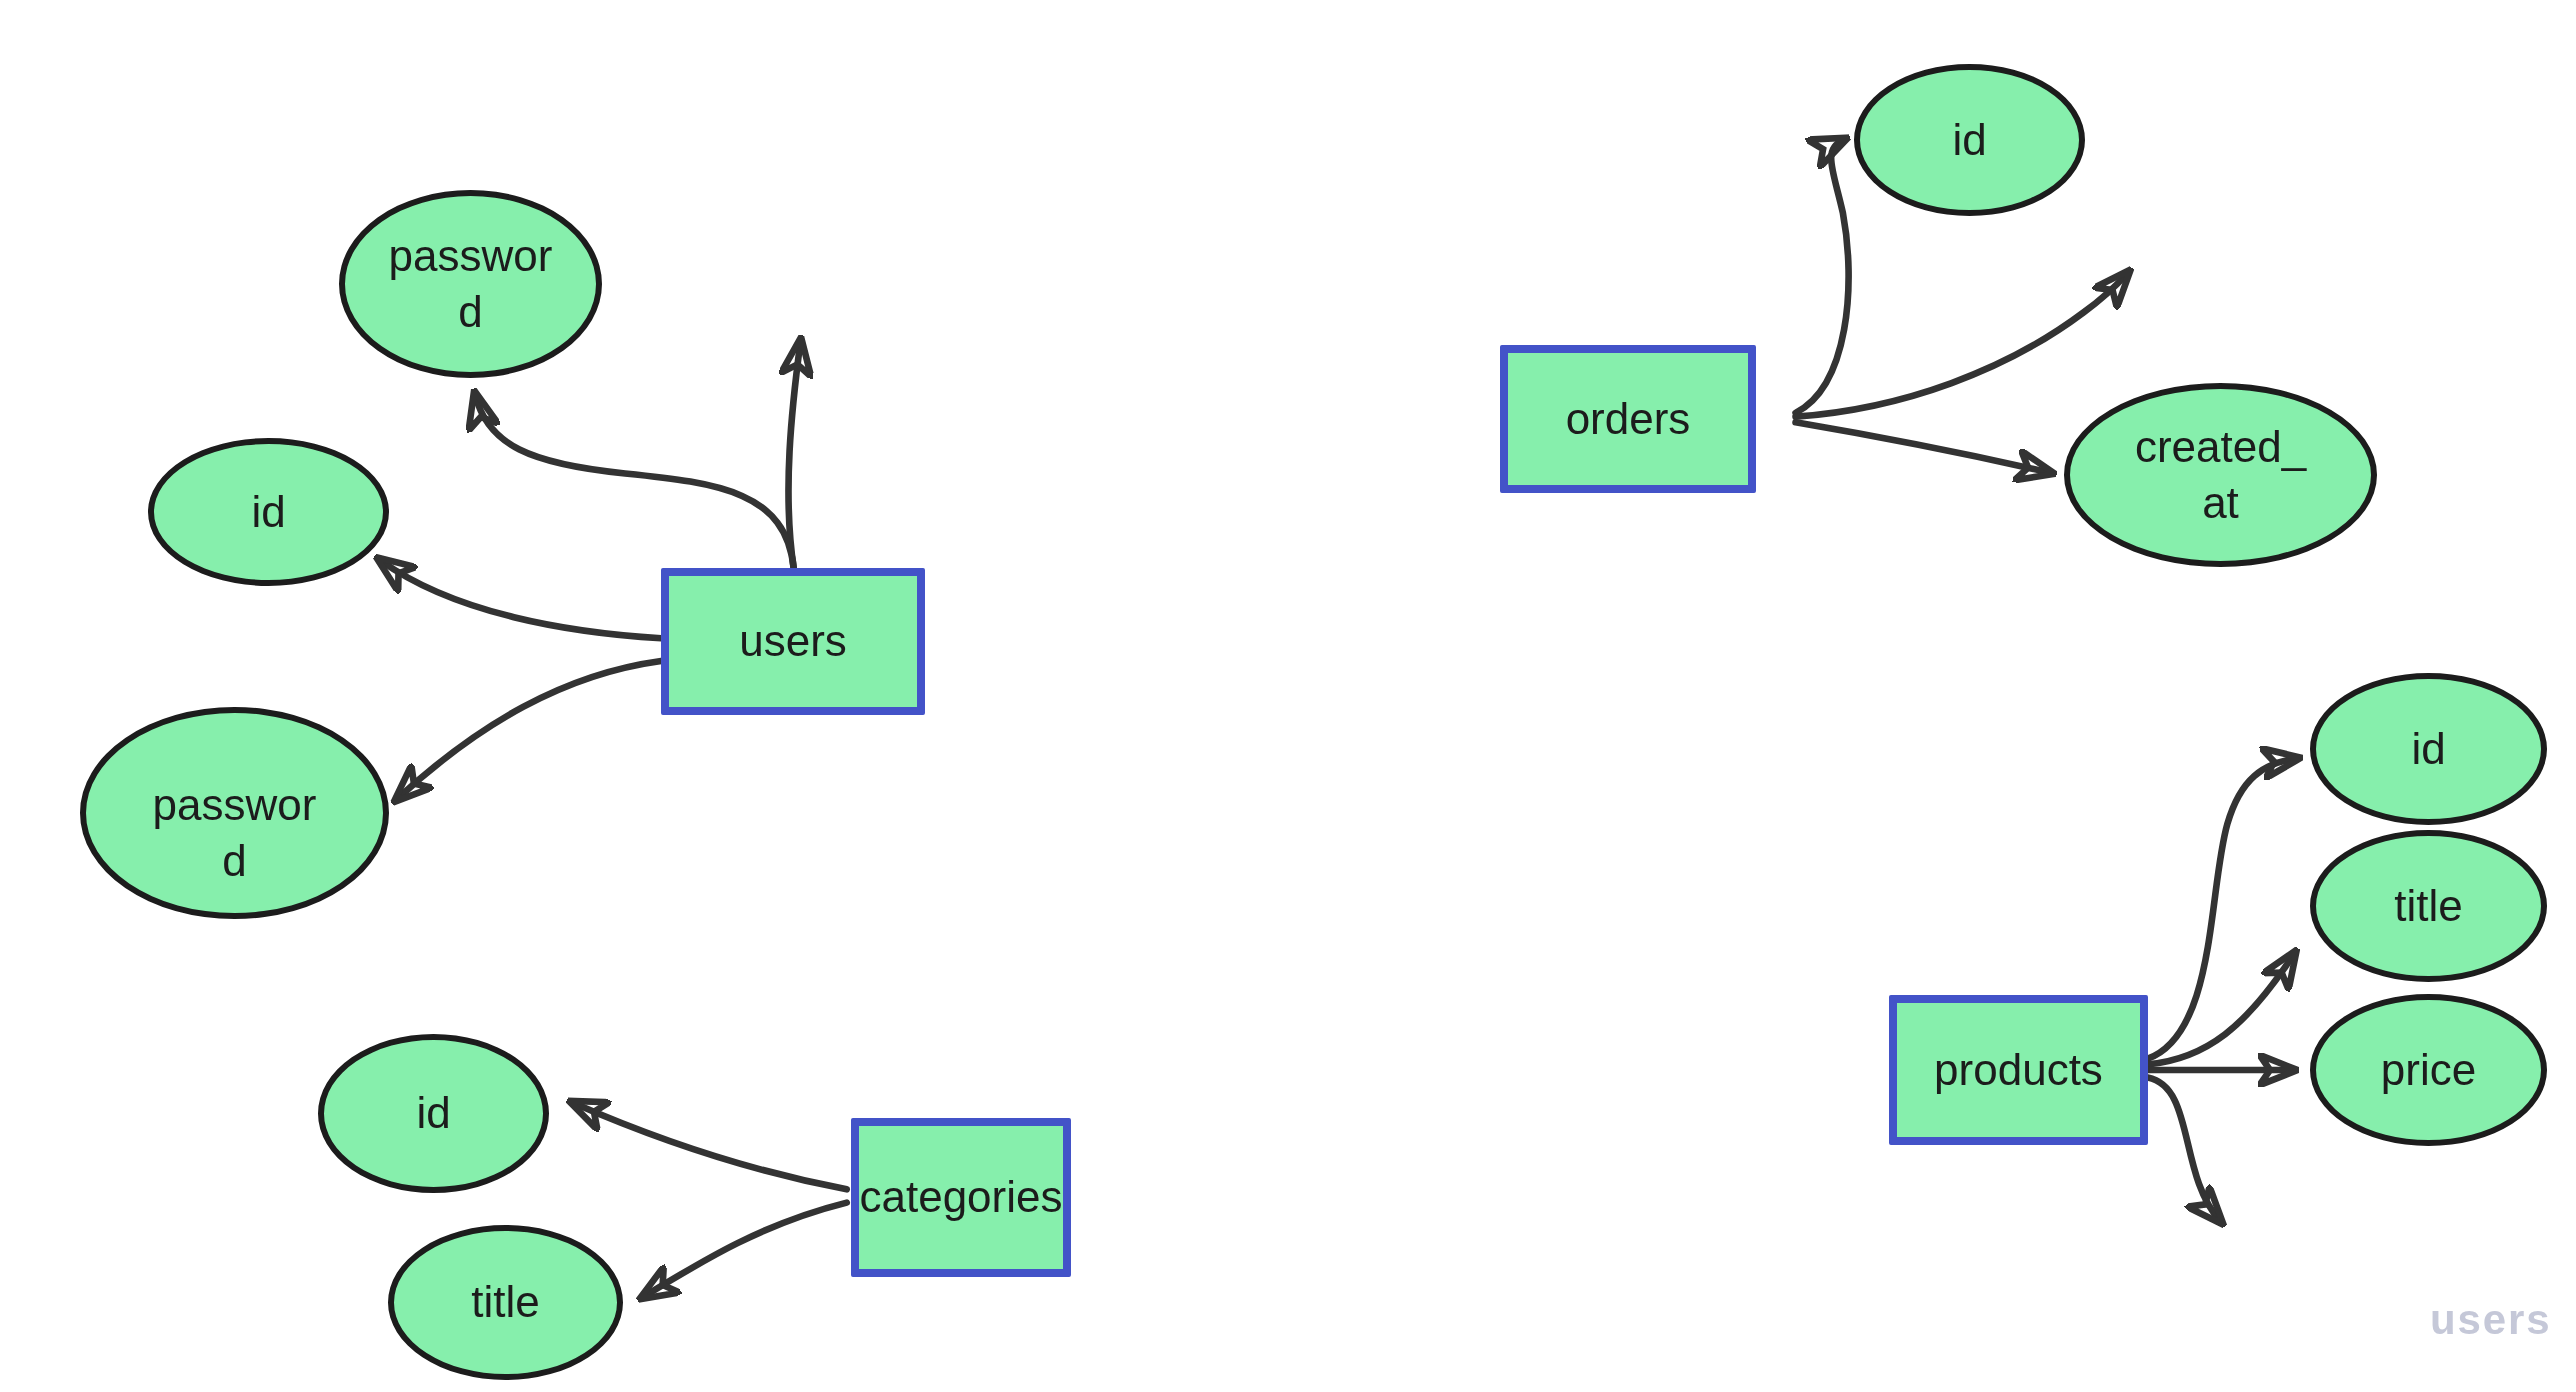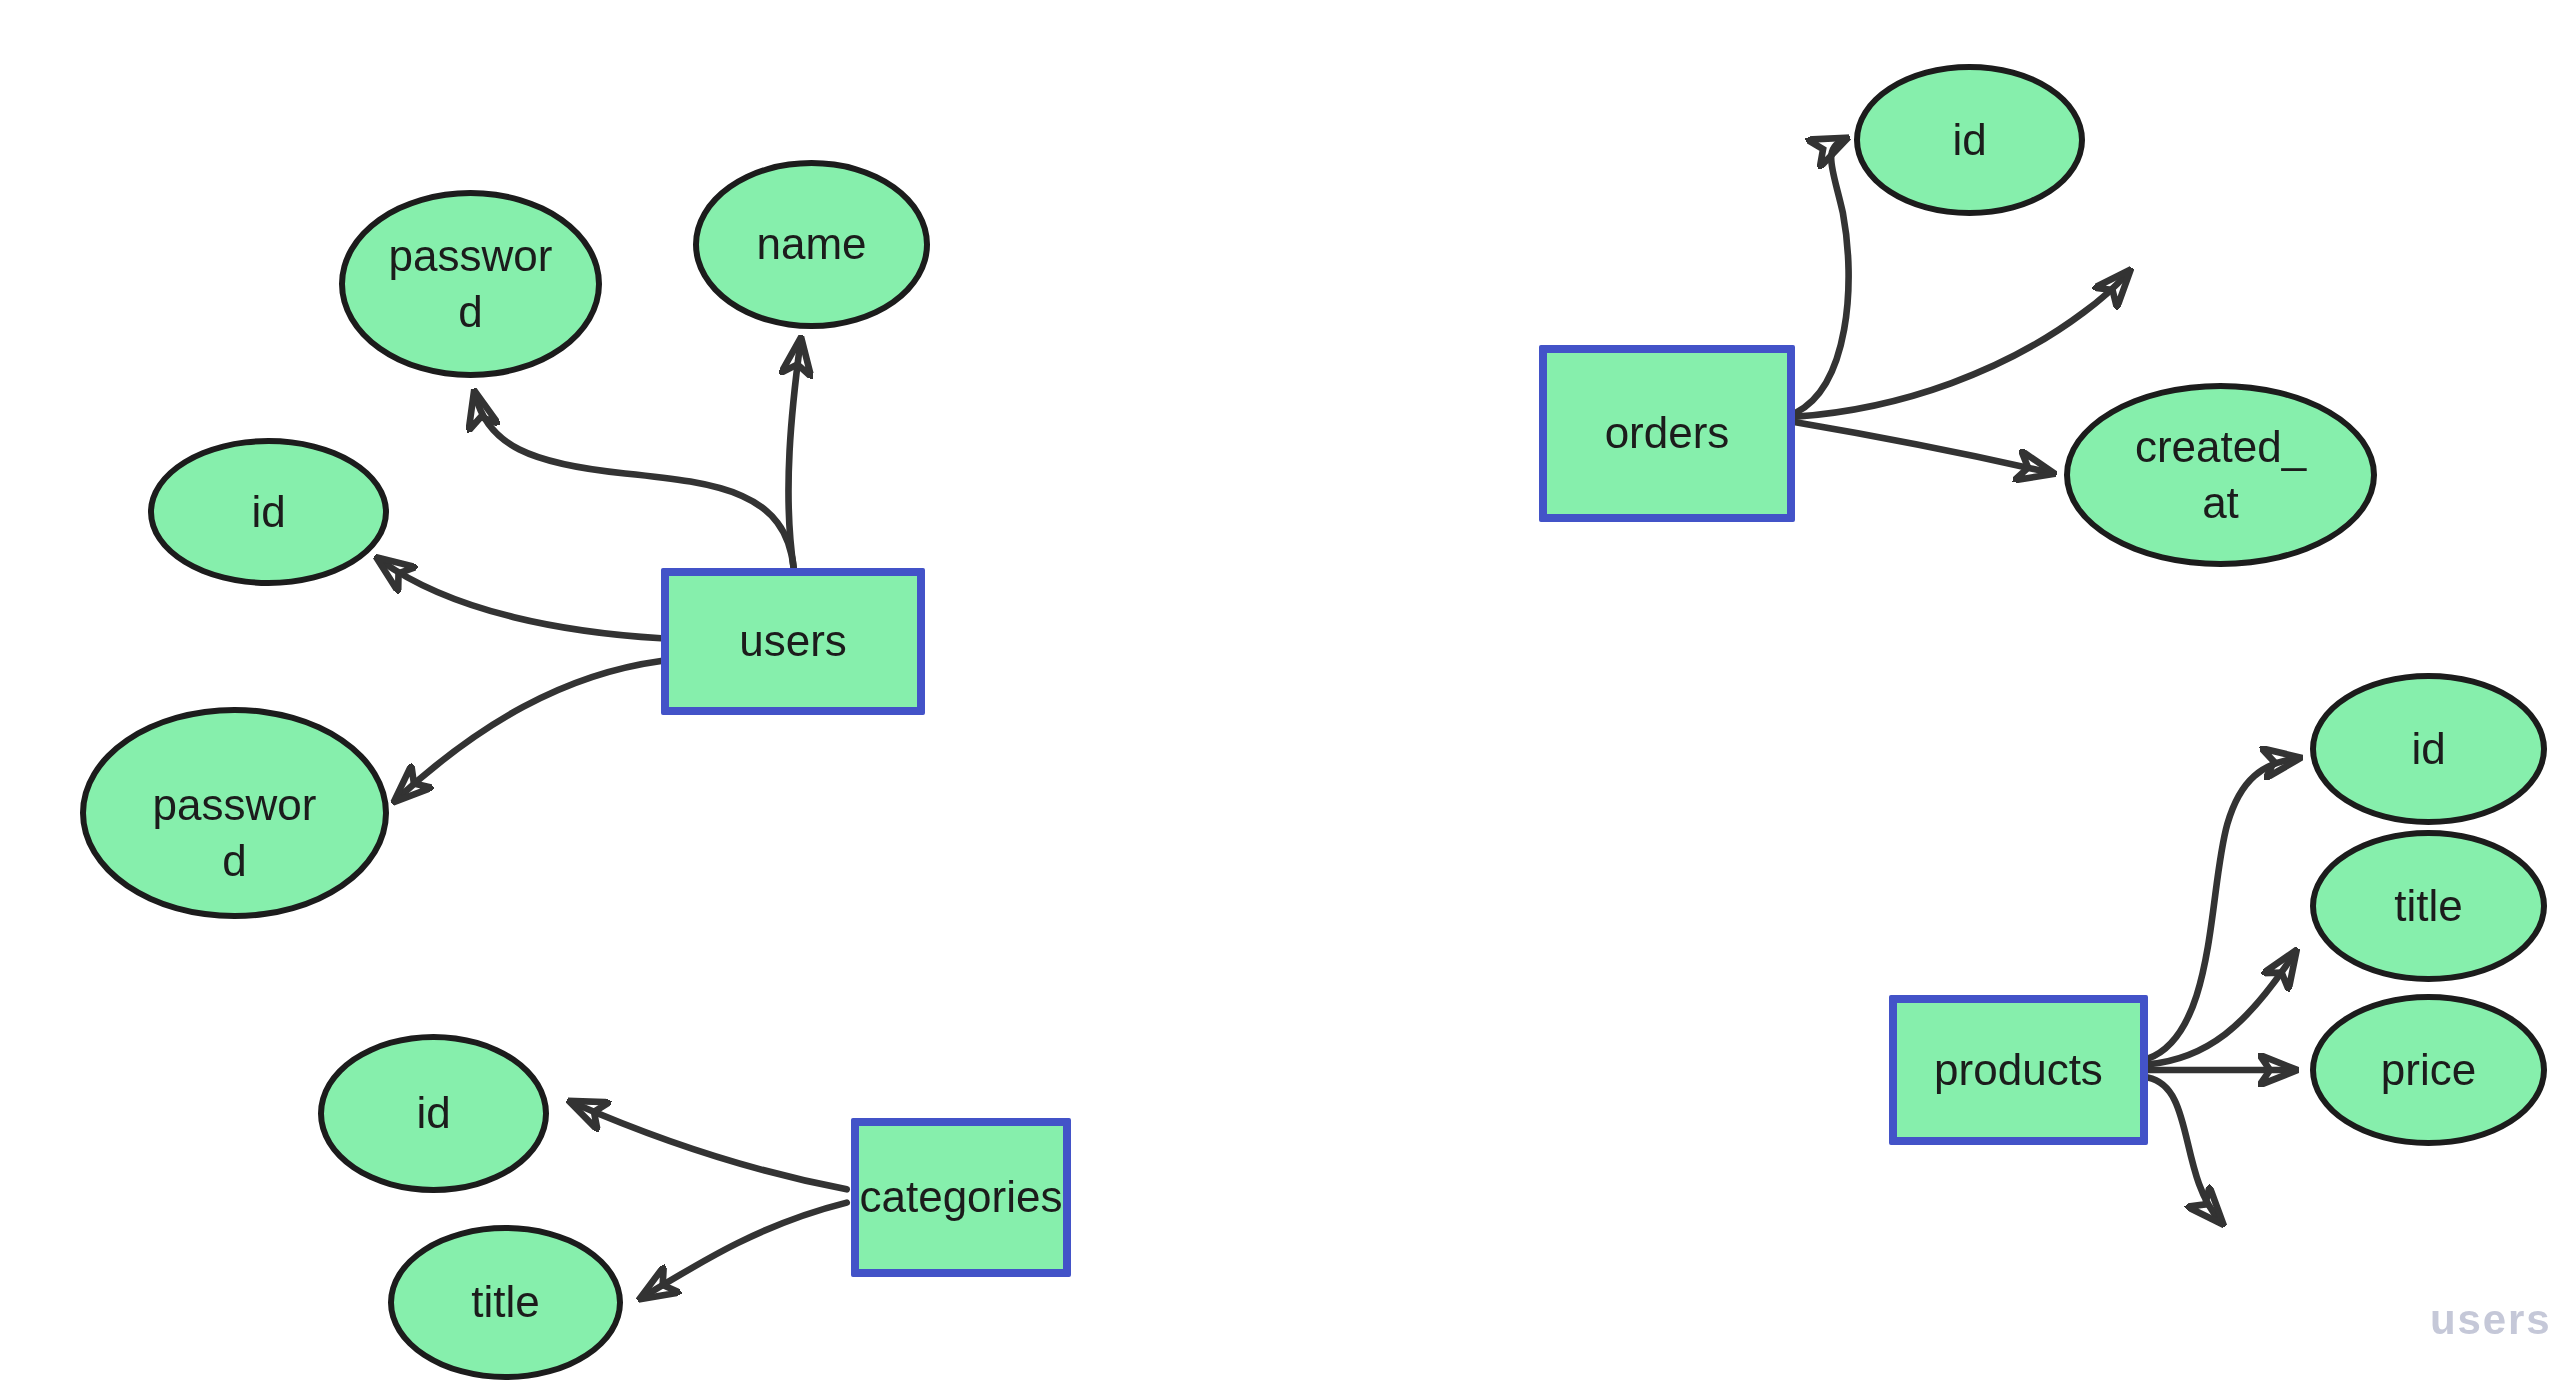--- a/index.html
+++ b/index.html
@@ -55,21 +55,21 @@
   
   #n-users            { left: 661px;  top: 568px;  width: 264px; height: 147px; }
   #n-users-username   { left: 339px;  top: 190px;  width: 263px; height: 188px; }
   #n-users-username .lbl { width: 170px; }
   #n-users-name       { left: 693px;  top: 160px;  width: 237px; height: 169px; }
   #n-users-id         { left: 148px;  top: 438px;  width: 241px; height: 148px; }
   #n-users-password   { left: 80px;   top: 707px;  width: 309px; height: 212px; }
   #n-users-password .lbl { width: 169px; margin-top: 40px; }
 
   
-  #n-orders           { left: 1539px; top: 345px;  width: 256px; height: 177px; }
+  #n-orders           { left: 1500px; top: 345px;  width: 256px; height: 148px; }
   #n-orders-id        { left: 1854px; top: 64px;   width: 231px; height: 152px; }
   #n-orders-status    { left: 2135px; top: 193px;  width: 242px; height: 152px; }
   #n-orders-created-at{ left: 2064px; top: 383px;  width: 313px; height: 184px; }
   #n-orders-created-at .lbl { width: 176px; }
 
   
   #n-categories       { left: 851px;  top: 1118px; width: 220px; height: 159px; }
   #n-categories-id    { left: 318px;  top: 1034px; width: 231px; height: 159px; }
   #n-categories-title { left: 388px;  top: 1225px; width: 235px; height: 155px; }
 
@@ -121,23 +121,20 @@
     <path d="M 2268 1130 C 2320 1130, 2370 1130, 2420 1130" marker-end="url(#arrow)"></path>
     <path d="M 2268 1138 C 2318 1148, 2300 1240, 2344 1289" marker-end="url(#arrow)"></path>
   </svg>
 
   <div class="node entity" id="n-users">
     <span class="lbl">users</span>
   </div>
   <div class="node attr wrap" id="n-users-username">
     <span class="lbl">password</span>
   </div>
-  <div class="node attr" id="n-users-name">
-    <span class="lbl">name</span>
-  </div>
   <div class="node attr" id="n-users-id">
     <span class="lbl">id</span>
   </div>
   <div class="node attr wrap" id="n-users-password">
     <span class="lbl">password</span>
   </div>
 
   <div class="node entity" id="n-orders">
     <span class="lbl">orders</span>
   </div>

